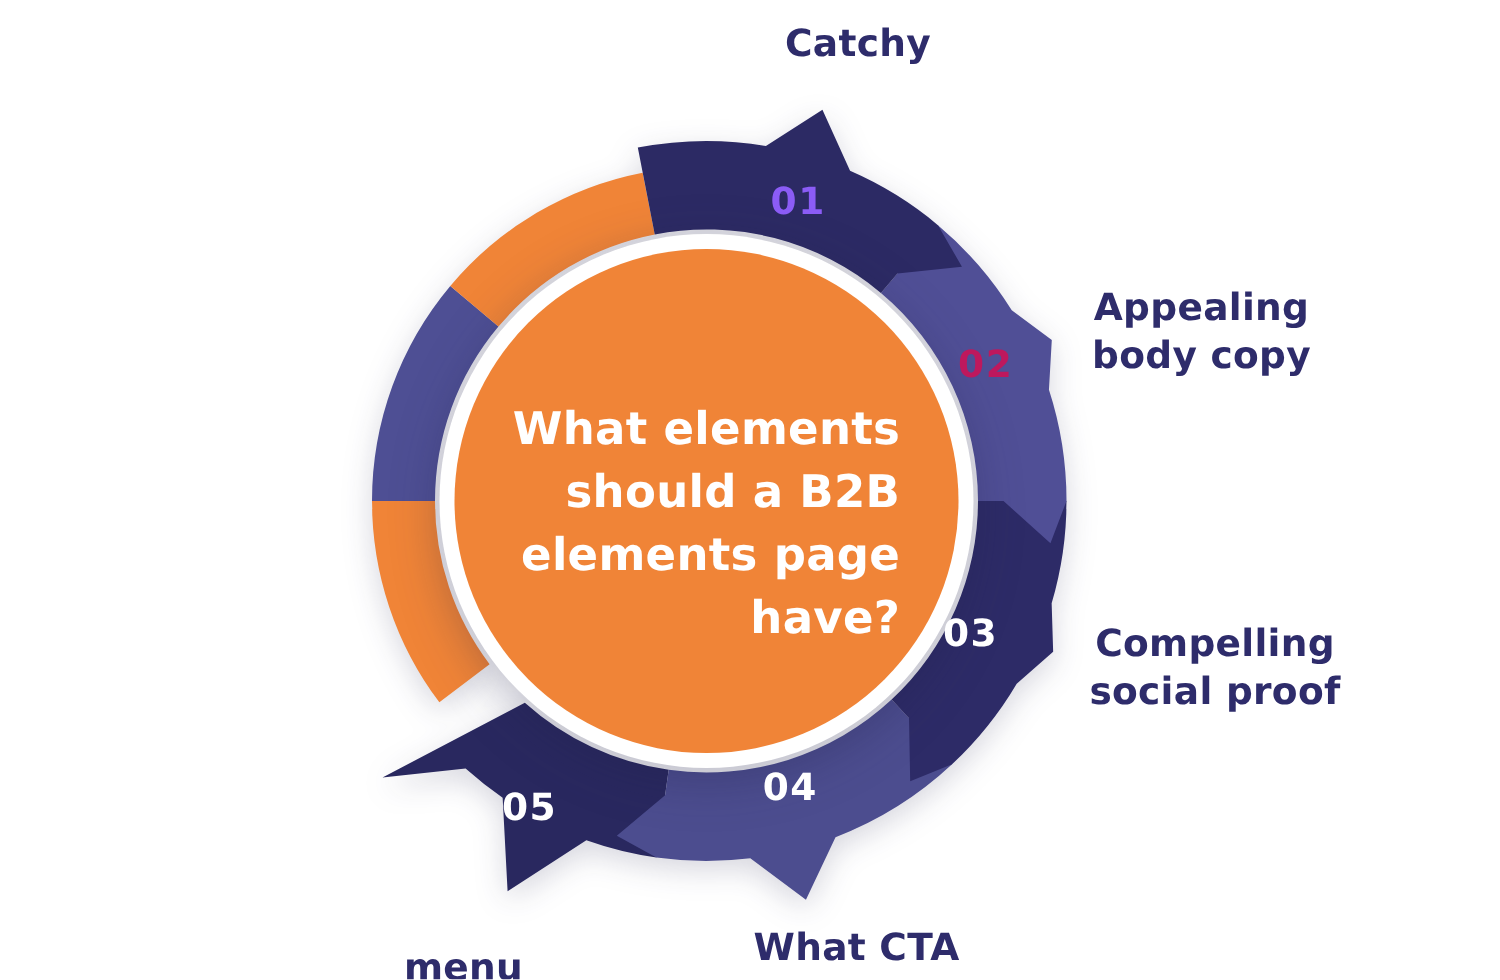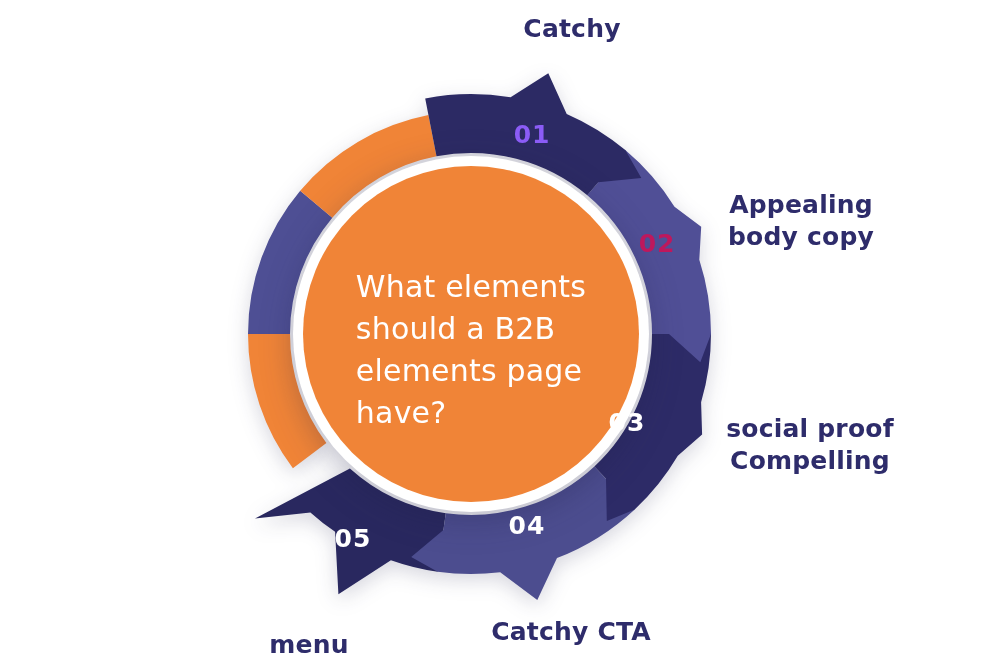--- a/index.html
+++ b/index.html
@@ -1,22 +1,22 @@
 <!DOCTYPE html>
 <html><head>
 <meta charset="utf-8">
 <style>
   html,body{margin:0;padding:0;background:#ffffff;}
   .stage{position:relative;width:1000px;height:653px;background:#ffffff;overflow:hidden;
          font-family:"DejaVu Sans",sans-serif;}
   svg#diagram-svg{position:absolute;left:0;top:0;}
   .ring-group{filter:drop-shadow(0 6px 10px rgba(30,30,70,.18));}
   .white-circle{filter:drop-shadow(0 8px 16px rgba(30,30,70,.30));}
-  .center-text{position:absolute;transform:translate(-50%,-50%);text-align:left;
-               font-size:30px;font-weight:400;line-height:42px;letter-spacing:.2px;}
+  .center-text{position:absolute;transform:translate(-50%,-50%);text-align:right;
+               font-size:30px;font-weight:700;line-height:42px;letter-spacing:.2px;}
   .num{position:absolute;transform:translate(-50%,-50%);font-size:25px;font-weight:700;
        letter-spacing:1px;}
   .label{position:absolute;transform:translate(-50%,-50%);text-align:center;
          font-size:25px;font-weight:700;line-height:32px;white-space:nowrap;letter-spacing:.2px;}
 </style>
 </head>
 <body>
 
 <div class="stage">
   <svg id="diagram-svg" width="1000" height="653" viewBox="0 0 1000 653">
@@ -36,35 +36,35 @@
 
   <div class="center-text" id="center-text" style="left: 471px; top: 350px; color: rgb(255, 255, 255);">
     <div>What elements</div>
     <div>should a B2B</div>
     <div>elements page</div>
     <div>have?</div>
   </div>
 
   <div class="num" style="left: 532.1px; top: 134.1px; color: #8b5cf6;">01</div>
   <div class="num" style="left: 657.1px; top: 243.3px; color: #be185d;">02</div>
-  <div class="num" style="left: 627px; top: 421.5px; color: rgb(255, 255, 255);">03</div>
+  <div class="num" style="left: 647px; top: 421.5px; color: rgb(255, 255, 255);">03</div>
   <div class="num" style="left: 526.9px; top: 525px; color: rgb(255, 255, 255);">04</div>
   <div class="num" style="left: 353px; top: 538.4px; color: rgb(255, 255, 255);">05</div>
 
   <div class="label" style="left: 572px; top: 29px; color: rgb(46, 44, 107);">
     <div>Catchy</div>
   </div>
   <div class="label" style="left: 801px; top: 221px; color: rgb(46, 44, 107);">
     <div>Appealing</div>
     <div>body copy</div>
   </div>
   <div class="label" style="left: 810px; top: 445px; color: rgb(46, 44, 107);">
+    <div>Compelling</div>
     <div>social proof</div>
-    <div>Compelling</div>
   </div>
   <div class="label" style="left: 571px; top: 632px; color: rgb(46, 44, 107);">
-    <div>Catchy CTA</div>
+    <div>What CTA</div>
 
   </div>
   <div class="label" style="left: 309px; top: 645px; color: rgb(46, 44, 107);">
     <div>menu</div>
   </div>
 </div>
 
 </body></html>

